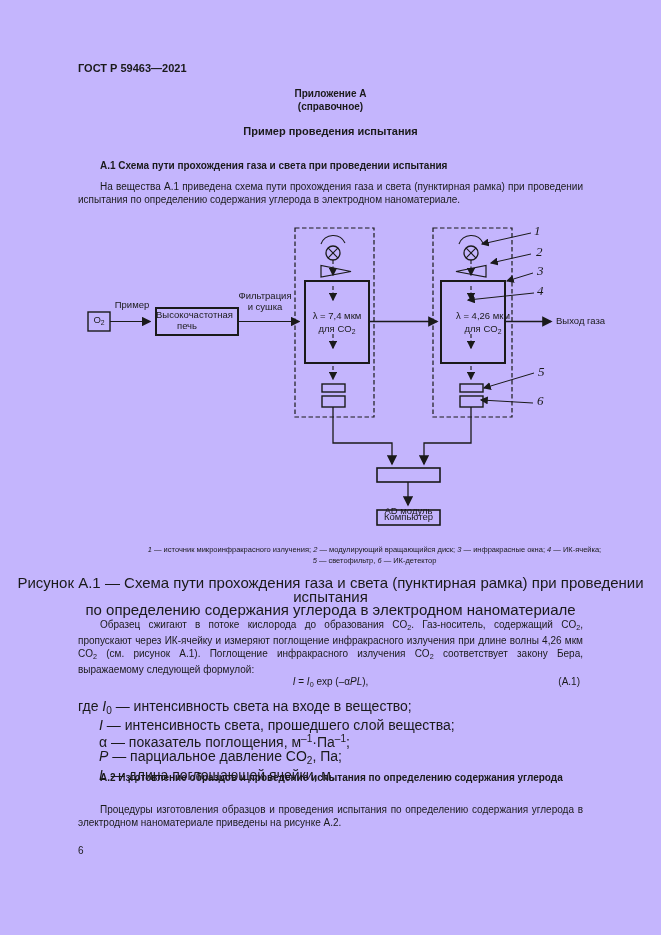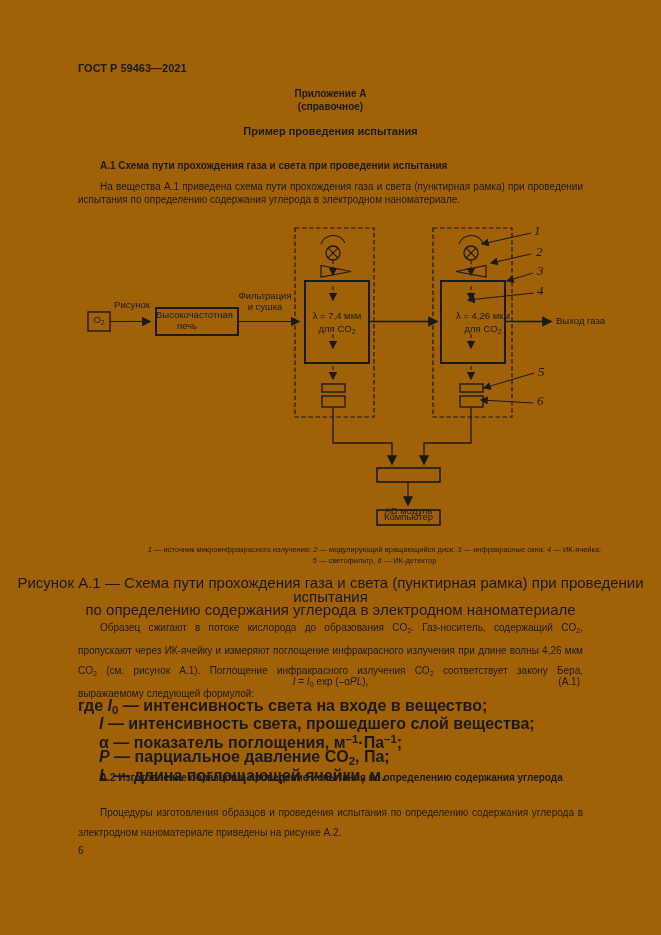--- a/index.html
+++ b/index.html
@@ -1,21 +1,21 @@
 <!DOCTYPE html>
 <html><head>
 <meta charset="utf-8">
 <style>
   html,body{margin:0;padding:0;background:#888;}
-  .page{position:relative;width:661px;height:935px;background:#a16207;margin:0 auto;
+  .page{position:relative;width:661px;height:935px;background:#c4b5fd;margin:0 auto;
         font-family:"Liberation Sans",sans-serif;color:#1a1a1a;overflow:hidden;}
   .abs{position:absolute;}
   .b{font-weight:bold;}
   .ctr{left:0;width:661px;text-align:center;}
-  .body-txt{font-size:10px;line-height:20px;text-align:justify;}
+  .body-txt{font-size:10px;line-height:13px;text-align:justify;}
   .indent{text-indent:22px;}
   sub{font-size:0.72em;vertical-align:-0.25em;}
   sup{font-size:0.72em;vertical-align:0.45em;}
   .dlabel{font-size:9.5px;line-height:10.5px;text-align:center;}
   .callout-num{font-family:"Liberation Serif",serif;font-style:italic;font-size:13px;line-height:13px;}
   .where div{padding-left:21px;}
   .where div.first{padding-left:0;}
   svg .ln{stroke:#1a1a1a;fill:none;}
 </style>
 </head>
@@ -99,21 +99,21 @@
       <line x1="531" y1="13" x2="482" y2="24" class="ln" stroke-width="1" marker-end="url(#ah)"></line>
       <line x1="531" y1="34" x2="491" y2="43" class="ln" stroke-width="1" marker-end="url(#ah)"></line>
       <line x1="533" y1="53" x2="507" y2="61" class="ln" stroke-width="1" marker-end="url(#ah)"></line>
       <line x1="534" y1="73" x2="468" y2="80" class="ln" stroke-width="1" marker-end="url(#ah)"></line>
       <line x1="534" y1="153" x2="484" y2="168" class="ln" stroke-width="1" marker-end="url(#ah)"></line>
       <line x1="533" y1="183" x2="481" y2="180" class="ln" stroke-width="1" marker-end="url(#ah)"></line>
     </svg>
 
     
     <div class="abs dlabel" style="left:88px;top:95px;width:22px;">O<sub>2</sub></div>
-    <div class="abs dlabel" style="left:103px;top:80px;width:58px;">Рисунок</div>
+    <div class="abs dlabel" style="left:103px;top:80px;width:58px;">Пример</div>
     <div class="abs dlabel" style="left:156px;top:90px;width:62px;">
       <div>Высокочастотная</div>
       <div>печь</div>
     </div>
     <div class="abs dlabel" style="left:234px;top:71px;width:62px;">
       <div>Фильтрация</div>
       <div>и сушка</div>
     </div>
     <div class="abs dlabel" style="left:305px;top:89px;width:64px;line-height:13px;">
       <div>λ = 7,4 мкм</div>
@@ -143,21 +143,21 @@
   <div class="abs ctr" style="top:576px;font-size:15px;line-height:13.5px;">
     <div>Рисунок А.1 — Схема пути прохождения газа и света (пунктирная рамка) при проведении испытания</div>
     <div>по определению содержания углерода в электродном наноматериале</div>
   </div>
 
   <div class="abs body-txt indent" style="left:78px;top:618px;width:505px;">Образец сжигают в потоке кислорода до образования CO<sub>2</sub>. Газ-носитель, содержащий CO<sub>2</sub>, пропускают через ИК-ячейку и измеряют поглощение инфракрасного излучения при длине волны 4,26 мкм CO<sub>2</sub> (см. рисунок А.1). Поглощение инфракрасного излучения CO<sub>2</sub> соответствует закону Бера, выражаемому следующей формулой:</div>
 
   <div class="abs" style="left:78px;top:676px;width:505px;text-align:center;font-size:10px;"><i>I</i> = <i>I</i><sub>0</sub> exp (–α<i>PL</i>),</div>
   <div class="abs" style="right:81px;top:676px;font-size:10px;">(А.1)</div>
 
-  <div class="abs where" style="left:78px;top:699px;width:505px;font-size:16px;line-height:14.4px;font-weight:bold;">
+  <div class="abs where" style="left:78px;top:699px;width:505px;font-size:14px;line-height:14.4px;">
     <div class="first">где <i>I</i><sub>0</sub> — интенсивность света на входе в вещество;</div>
     <div><i>I</i> — интенсивность света, прошедшего слой вещества;</div>
     <div>α — показатель поглощения, м<sup>–1</sup>·Па<sup>–1</sup>;</div>
     <div><i>P</i> — парциальное давление CO<sub>2</sub>, Па;</div>
     <div><i>L</i> —  длина поглощающей ячейки, м.</div>
   </div>
 
   <div class="abs b" style="left:100px;top:772px;font-size:10px;">А.2  Изготовление образцов и проведение испытания по определению содержания углерода</div>
 
   <div class="abs body-txt indent" style="left:78px;top:803px;width:505px;">Процедуры изготовления образцов и проведения испытания по определению содержания углерода в электродном наноматериале приведены на рисунке А.2.</div>

